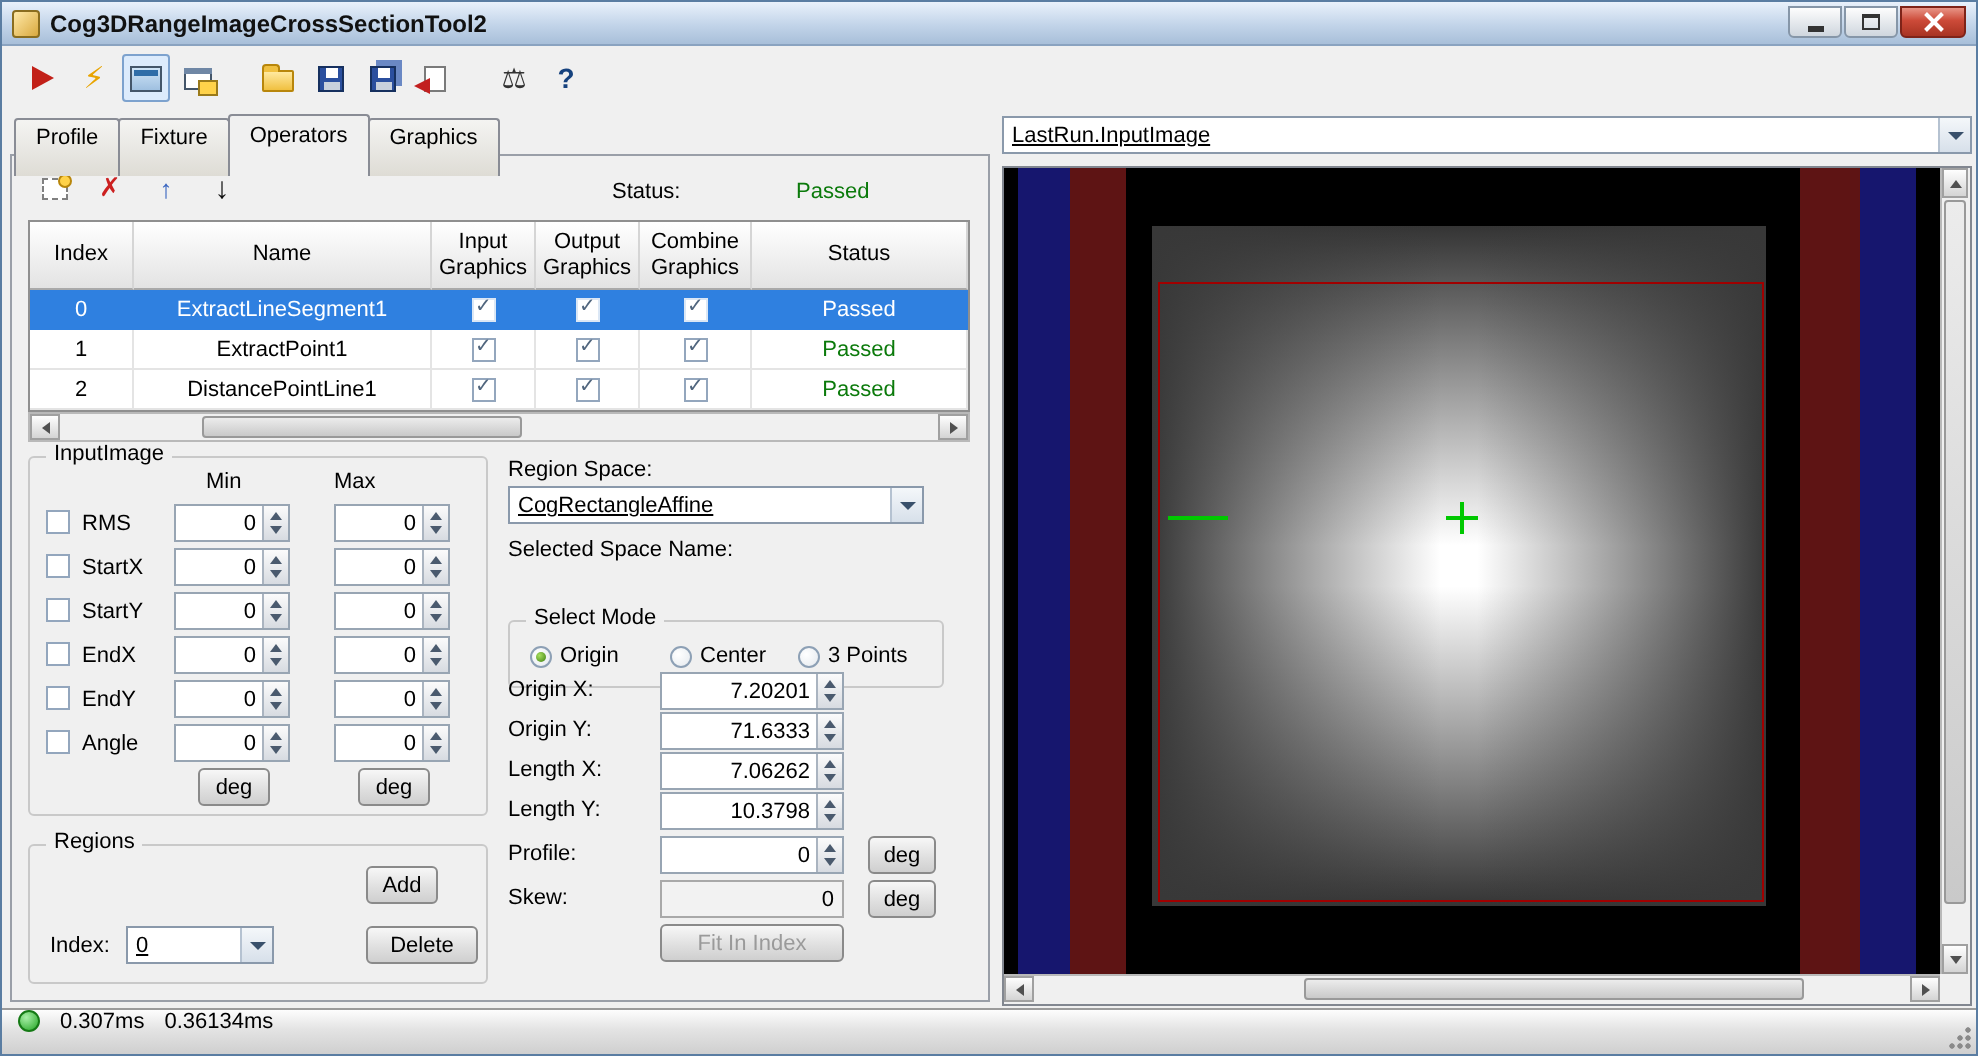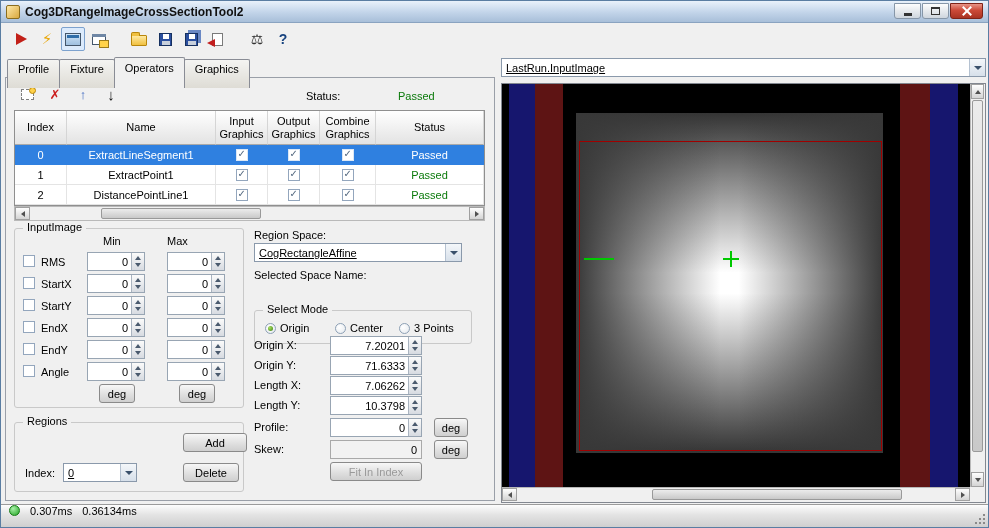--- a/index.html
+++ b/index.html
@@ -378,21 +378,21 @@
             <span class="spin-val">0</span>
             <span class="spin-btns"></span>
           </div>
       </div>
       <div class="btn" style="left:84px; top:155px; width:36px">deg</div>
       <div class="btn" style="left:164px; top:155px; width:36px">deg</div>
     </div>
 
     <div class="gbox" style="left:8px; top:344px; width:230px; height:70px">
       <span class="gbox-legend">Regions</span>
-      <div class="btn" style="left:168px; top:10px; width:64px">Add</div>
+      <div class="btn" style="left:168px; top:10px; width:36px">Add</div>
       <span class="lbl" style="left:10px; top:44px">Index:</span>
       <div class="combo" style="left:48px; top:40px; width:74px">
         <span class="combo-val">0</span>
         <span class="combo-btn"></span>
       </div>
       <div class="btn" style="left:168px; top:40px; width:56px">Delete</div>
     </div>
 
     <span class="lbl" style="left:248px; top:151px">Region Space:</span>
     <div class="combo" style="left:248px; top:165px; width:208px">

